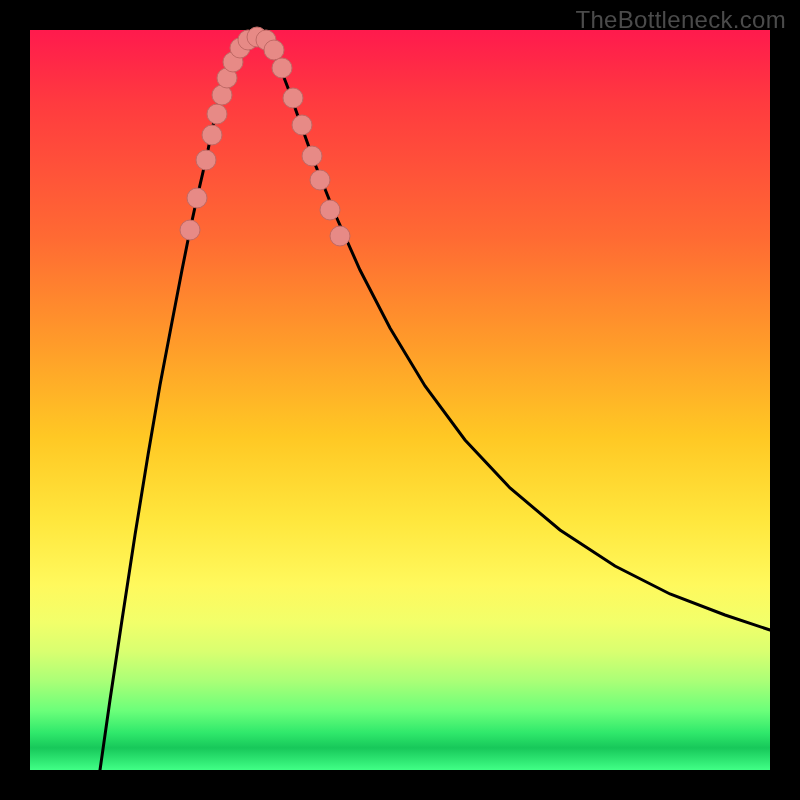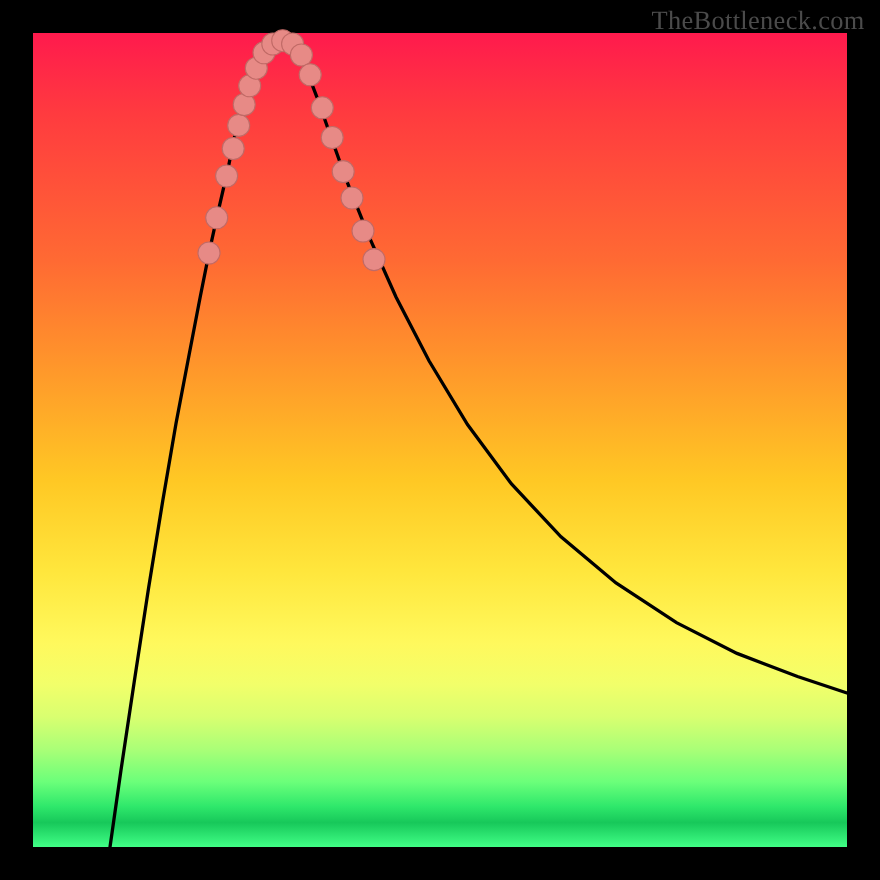--- a/index.html
+++ b/index.html
@@ -45,21 +45,20 @@
   }
   .watermark {
     position: absolute;
     top: 6px;
     right: 14px;
     color: #4b4b4b;
     font-size: 24px;
     letter-spacing: 0.3px;
     font-weight: 500;
     user-select: none;
-    font-family: Liberation Serif, serif;
   }
   svg.curves {
     position: absolute;
     left: 0;
     top: 0;
     width: 740px;
     height: 740px;
     overflow: visible;
   }
 </style>

